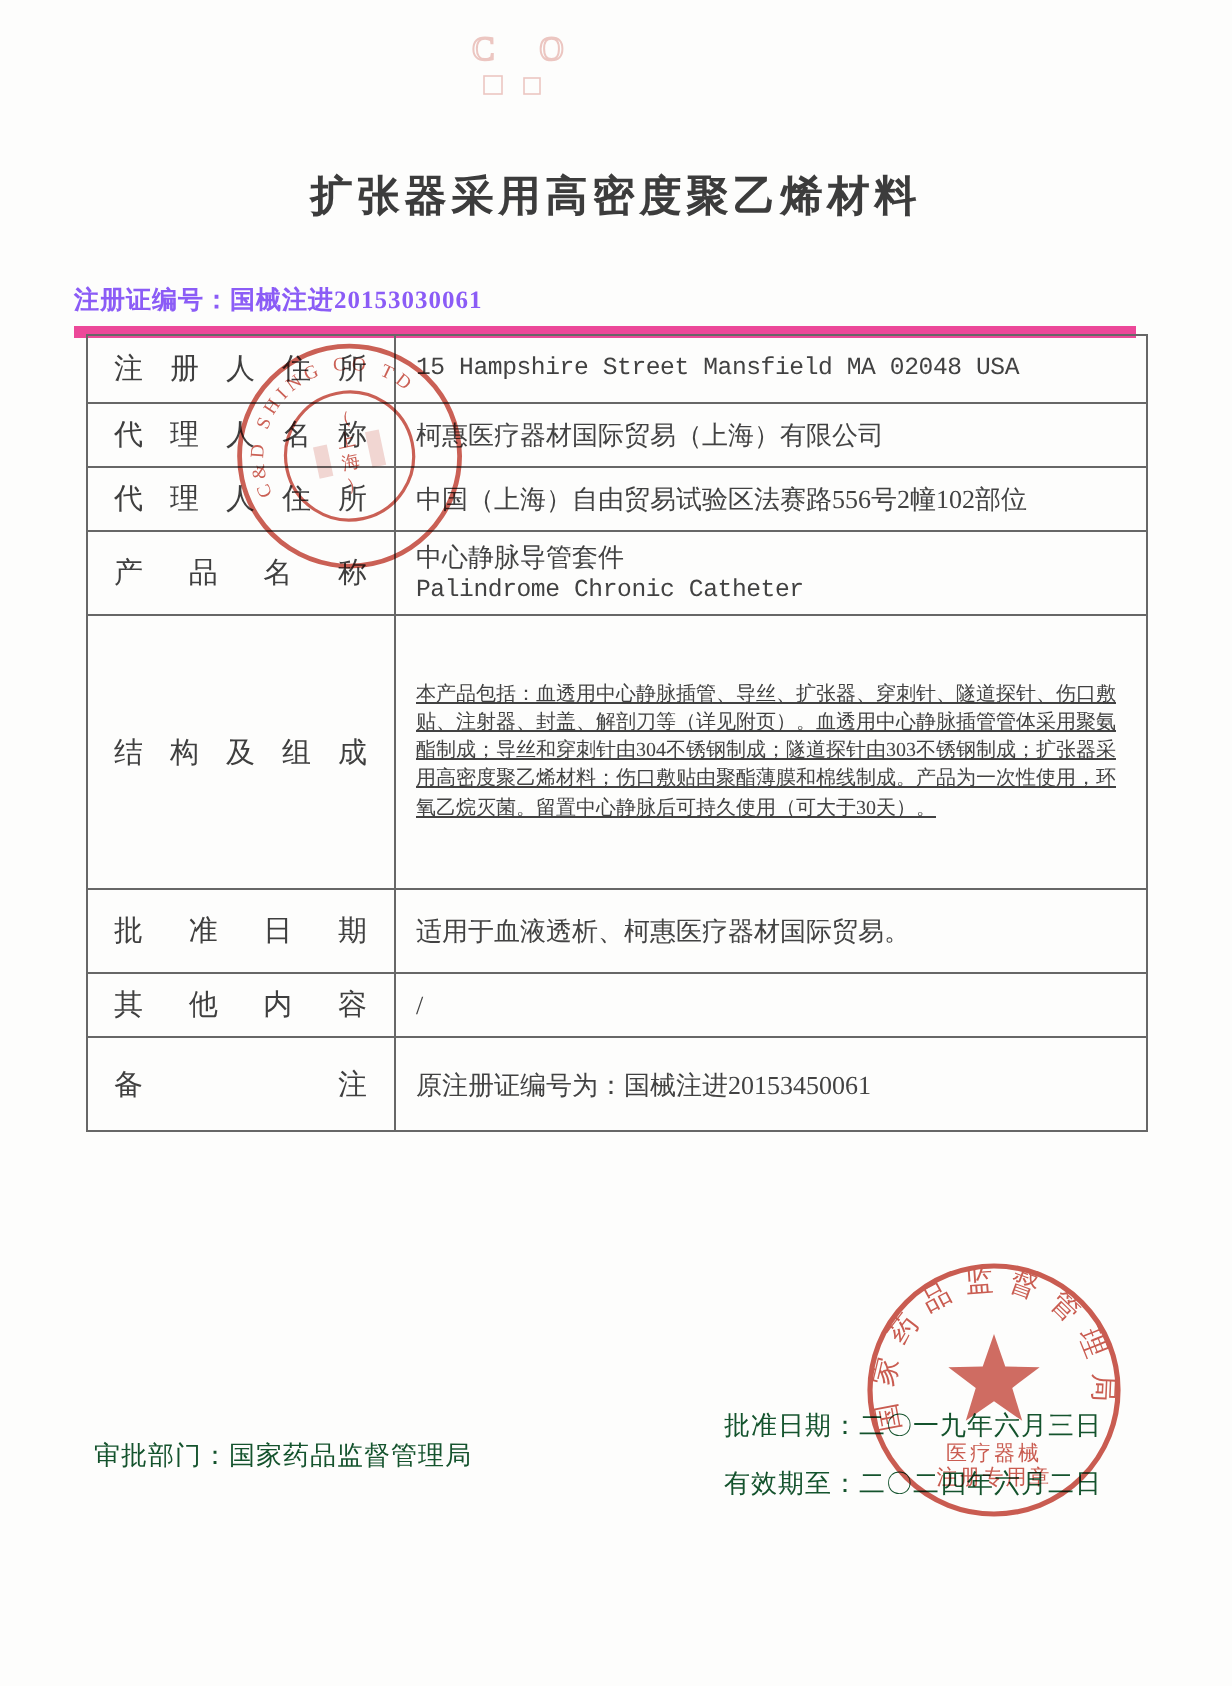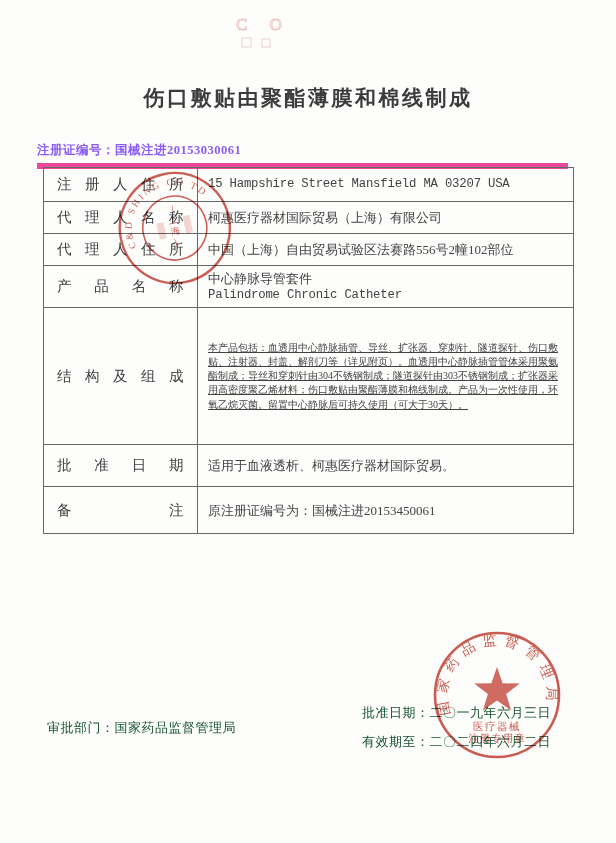--- a/index.html
+++ b/index.html
@@ -47,32 +47,32 @@
   .seal{position:absolute;mix-blend-mode:multiply;pointer-events:none;}
   .seal-company{left:116px;top:170px;opacity:.8;transform:rotate(-12deg);}
   .seal-authority{left:432px;top:629px;opacity:.82;}
   .seal-top-fragment{left:226px;top:6px;opacity:.28;}
 </style>
 </head>
 <body>
 
 <div class="page">
 
-  <div class="doc-title">伤口敷贴由聚酯薄膜和棉线制成</div>
+  <div class="doc-title">扩张器采用高密度聚乙烯材料</div>
 
   <div class="regline">
     <span>注册证编号：</span><span>国械注进20153030061</span>
   </div>
 
   <table class="cert">
     <tbody>
     <tr class="r2">
       <td class="lbl">注册人住所</td>
       <td class="val">
-        <div class="latin">15 Hampshire Street Mansfield MA 03207 USA</div>
+        <div class="latin">15 Hampshire Street Mansfield MA 02048 USA</div>
       </td>
     </tr>
     <tr class="r4">
       <td class="lbl">代理人名称</td>
       <td class="val">
         <div>柯惠医疗器材国际贸易（上海）有限公司</div>
       </td>
     </tr>
     <tr class="r5">
       <td class="lbl">代理人住所</td>
@@ -90,20 +90,26 @@
     <tr class="r8">
       <td class="lbl">结构及组成</td>
       <td class="val big">
         <div>本产品包括：血透用中心静脉插管、导丝、扩张器、穿刺针、隧道探针、伤口敷贴、注射器、封盖、解剖刀等（详见附页）。血透用中心静脉插管管体采用聚氨酯制成；导丝和穿刺针由304不锈钢制成；隧道探针由303不锈钢制成；扩张器采用高密度聚乙烯材料；伤口敷贴由聚酯薄膜和棉线制成。产品为一次性使用，环氧乙烷灭菌。留置中心静脉后可持久使用（可大于30天）。</div>
       </td>
     </tr>
     <tr class="r9">
       <td class="lbl">批准日期</td>
       <td class="val">
         <div>适用于血液透析、柯惠医疗器材国际贸易。</div>
+      </td>
+    </tr>
+    <tr class="r11">
+      <td class="lbl">其他内容</td>
+      <td class="val">
+        <div>/</div>
       </td>
     </tr>
     <tr class="r12">
       <td class="lbl">备注</td>
       <td class="val">
         <div>原注册证编号为：国械注进20153450061</div>
       </td>
     </tr>
   </tbody>
     </table>

